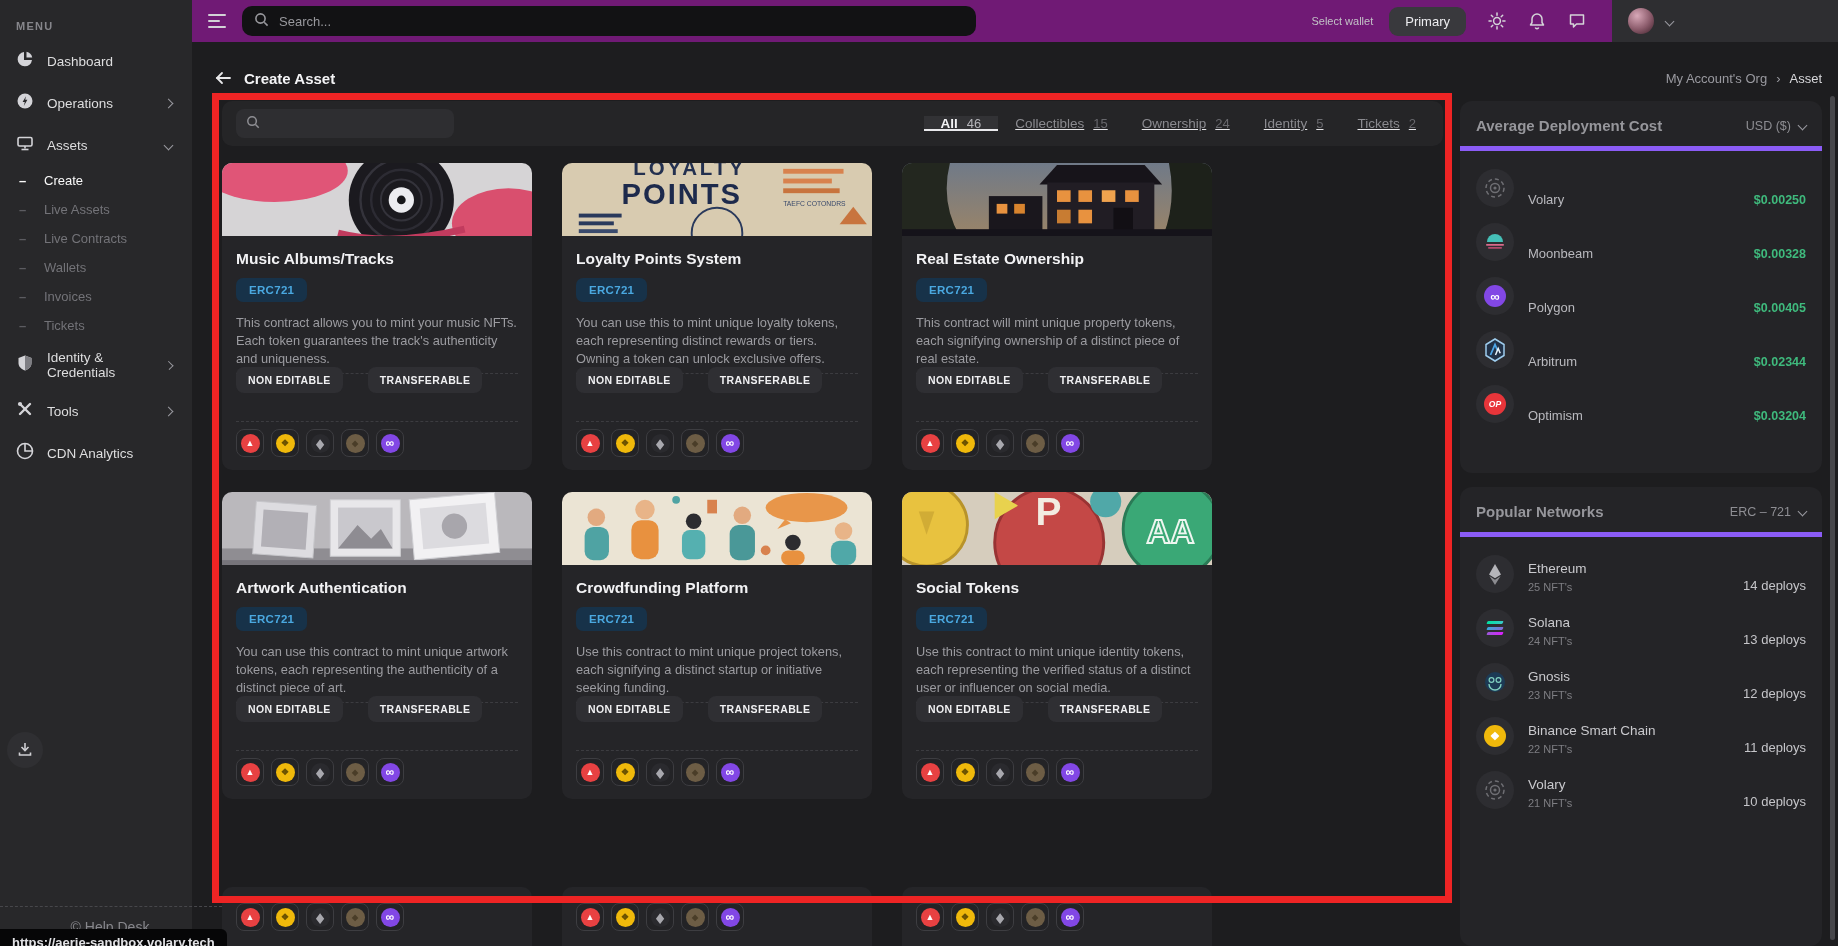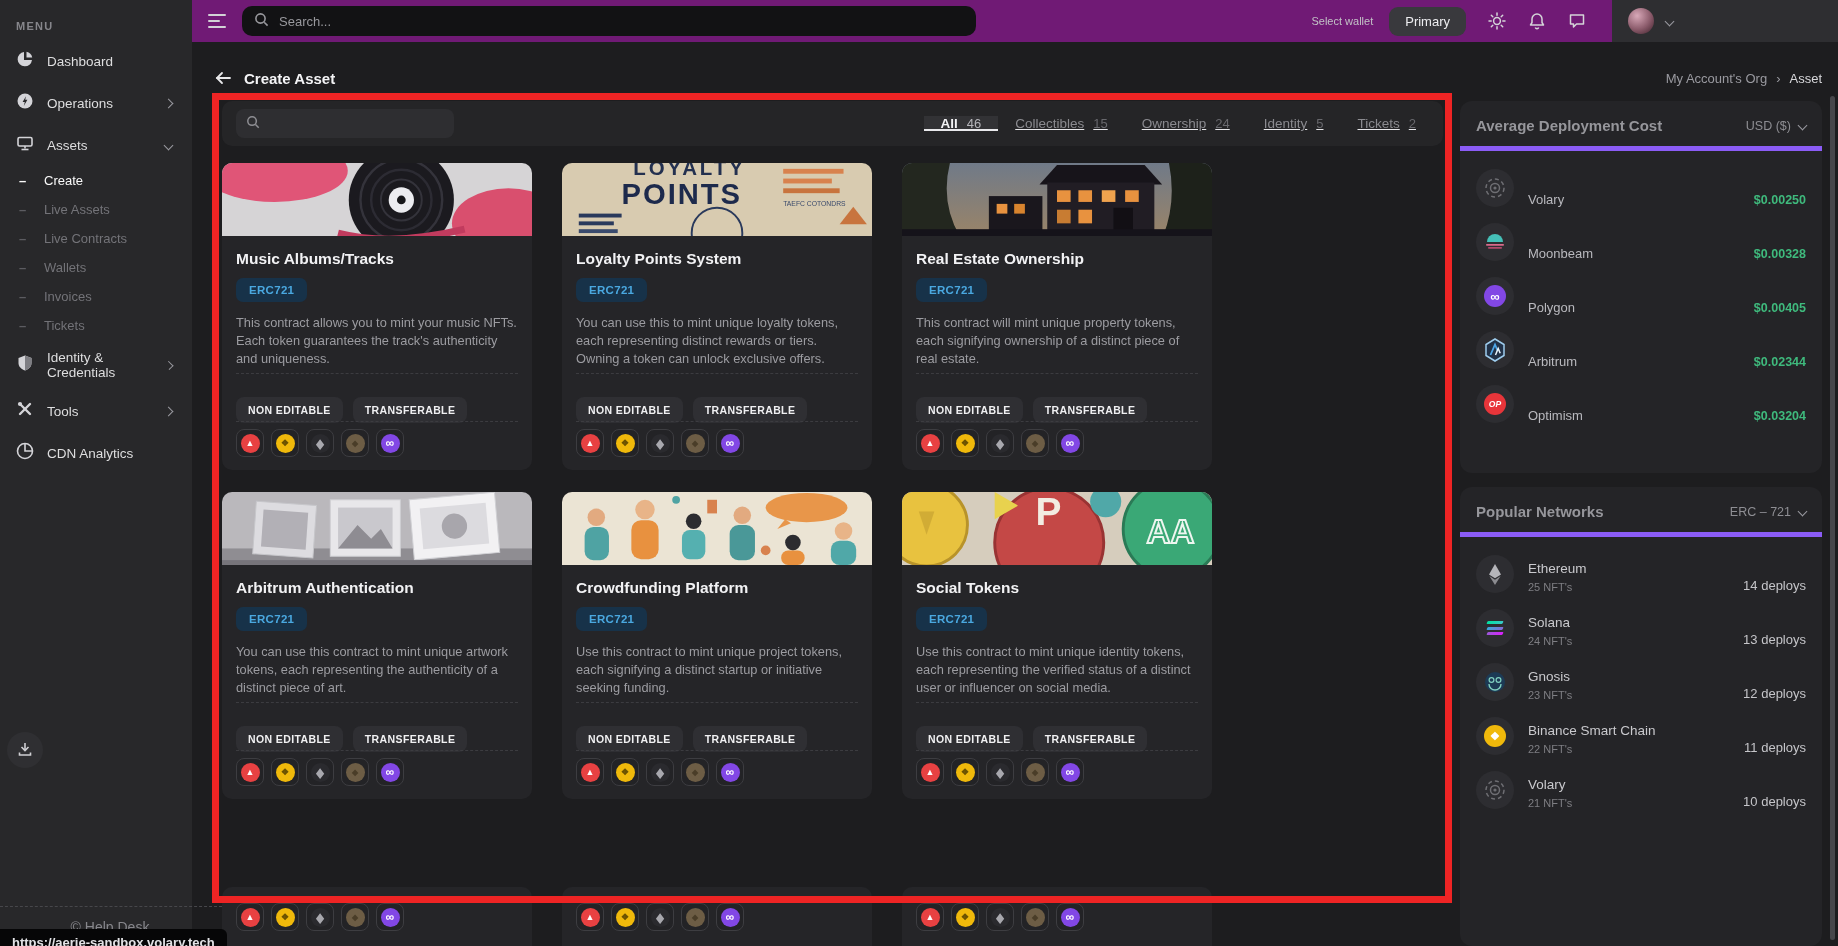--- a/index.html
+++ b/index.html
@@ -66,21 +66,21 @@
 .grid { position:absolute; left:222px; top:163px; width:990px; display:grid; grid-template-columns:repeat(3,310px); column-gap:30px; row-gap:22px; z-index:3; }
 .card { background:#252528; border-radius:10px; overflow:hidden; height:307px; position:relative; cursor:pointer; }
 .card-img { height:73px; overflow:hidden; }
 .card-img svg { width:100%; height:73px; display:block; }
 .card-body { padding:0 14px; }
 .card-title { font-size:15.5px; font-weight:bold; color:#f2f2f4; margin-top:14px; }
 .erc { display:inline-block; background:#173249; color:#4aa8e0; font-size:11.5px; font-weight:bold; padding:6px 13px; border-radius:7px; margin-top:10px; letter-spacing:.3px; }
 .card-desc { font-size:12.8px; color:#9c9ca1; line-height:1.42; margin-top:12px; }
 .card-div { position:absolute; left:14px; right:14px; border-top:1px dashed #3c3c40; }
 .d1 { top:210px; } .d2 { top:258px; }
-.flags { position:absolute; left:14px; top:234px; display:flex; gap:10px; }
+.flags { position:absolute; left:14px; top:204px; display:flex; gap:25px; }
 .flag { background:#2f2f33; color:#f0f0f2; font-size:10.5px; font-weight:bold; padding:7px 12px; border-radius:8px; letter-spacing:.4px; }
 .chains { position:absolute; left:14px; top:266px; display:flex; gap:7px; }
 .chains-static { position:static; display:flex; gap:7px; }
 .chain-btn { width:28px; height:28px; border-radius:8px; background:#232326; border:1px solid #3d3d41; display:flex; align-items:center; justify-content:center; cursor:pointer; }
 .coin { width:19px; height:19px; border-radius:50%; display:flex; align-items:center; justify-content:center; font-weight:bold; }
 .coin.avax { background:#e84142; color:#fff; font-size:9px; }
 .coin.bnb  { background:#f0b90b; color:#6b5200; font-size:9px; }
 .coin.eth  { background:#2a2a2e; color:#a8a8ae; font-size:10px; }
 .coin.eth span { transform:scaleY(1.3); display:block; }
 .coin.klay { background:#6d5d45; color:#4a3d28; font-size:8px; }
@@ -481,21 +481,21 @@
           <rect x="120" y="16" width="56" height="42" fill="#c9c8cd"></rect>
           <path d="M120 58 l20-24 14 14 10-10 12 20 Z" fill="#8e8c92"></path>
           <g transform="rotate(4 70 40)">
             <rect x="34" y="12" width="62" height="54" fill="#dddce0" stroke="#c6c6ca"></rect>
             <rect x="42" y="20" width="46" height="38" fill="#b2b0b6"></rect>
           </g>
           <rect y="70" width="320" height="5" fill="#77757b"></rect>
         </svg>
     </div>
     <div class="card-body">
-      <div class="card-title">Arbitrum Authentication</div>
+      <div class="card-title">Artwork Authentication</div>
       <span class="erc">ERC721</span>
       <div class="card-desc">You can use this contract to mint unique artwork tokens, each representing the authenticity of a distinct piece of art.</div>
     </div>
     <div class="card-div d1"></div>
     <div class="flags">
       <span class="flag">NON EDITABLE</span>
       <span class="flag">TRANSFERABLE</span>
     </div>
     <div class="card-div d2"></div>
     <div class="chains">

